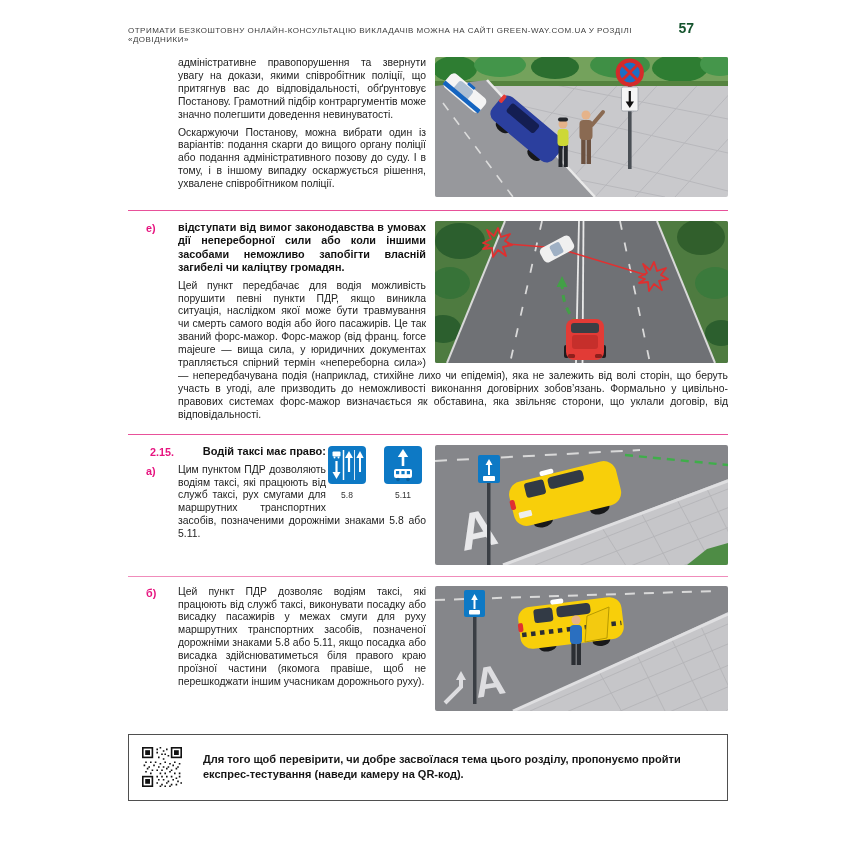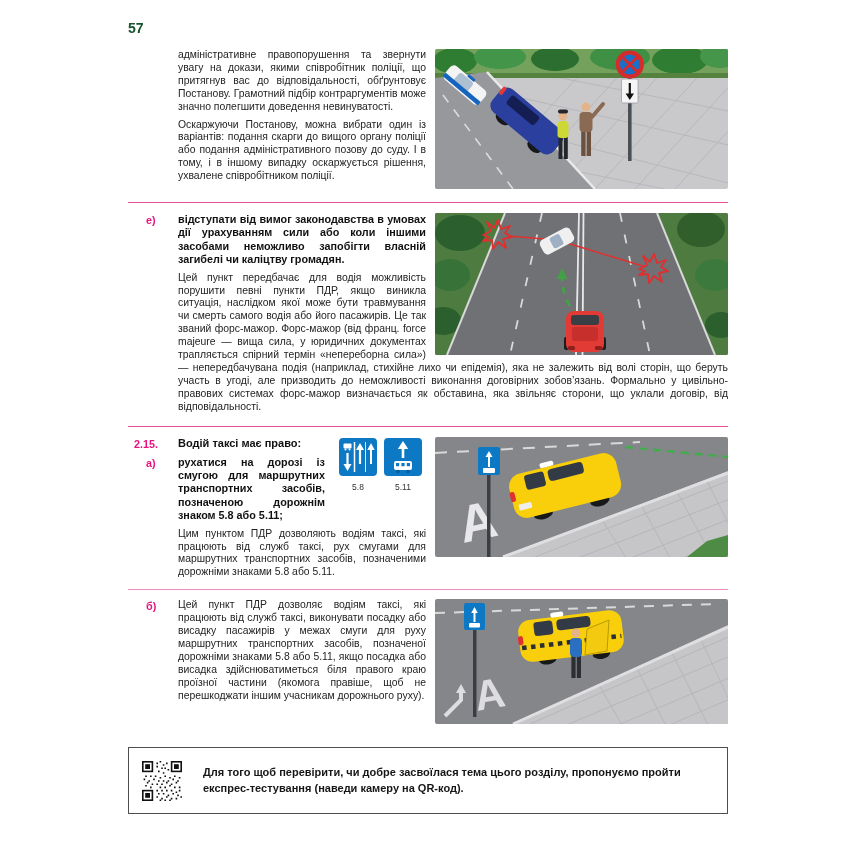--- a/index.html
+++ b/index.html
@@ -15,40 +15,41 @@
   .section::after{content:"";display:block;clear:both;}
   .intro{margin-top:13px;}
 
   .scene{float:right;margin:0 0 6px 9px;border-radius:2px;overflow:hidden;line-height:0;}
   .scene svg{display:block;}
 
   p.body{margin:0 0 5px;font-size:10.4px;line-height:12.9px;text-align:justify;color:#232323;}
   p.lead{margin:0 0 5px;font-size:10.8px;line-height:13.4px;text-align:justify;font-weight:bold;color:#111;}
   .item{position:relative;}
   .hang{position:absolute;left:-32px;top:1px;font-size:10.8px;font-weight:bold;color:#e6137f;}
-  .heading{position:relative;margin:0 0 7px;font-size:11px;font-weight:bold;color:#111;}
+  .heading{position:relative;margin:0 0 7px;font-size:11px;font-weight:bold;color:#111;text-align:right;}
   .heading .hang{left:-44px;width:40px;}
 
   hr.divider{border:none;border-top:1.6px solid #e8519a;margin:7px 0 10px;}
   hr.divider.thin{border-top:1.2px solid #f08cbb;margin:5px 0 9px;}
 
-  .signs{float:right;margin:1px 4px 8px 14px;display:flex;gap:7px;}
+  .signs{float:right;margin:1px 4px 8px 2px;display:flex;gap:18px;}
   .sign{width:38px;text-align:center;}
   .sign-label{font-size:8.5px;color:#333;margin-top:2px;}
 
   .qrbox{border:1.6px solid #4f4f4f;margin-top:17px;padding:9px 13px;display:flex;align-items:center;gap:13px;}
   .qr-text{margin:8px;font-size:11px;line-height:15.5px;font-weight:bold;color:#161616;flex:1;}
 </style>
 </head>
 <body>
 
 <div class="page">
   <div class="content">
 
     <div class="pageheader">
+      <span class="ph-text">ОТРИМАТИ БЕЗКОШТОВНУ ОНЛАЙН-КОНСУЛЬТАЦІЮ ВИКЛАДАЧІВ МОЖНА НА САЙТІ GREEN-WAY.COM.UA У РОЗДІЛІ «ДОВІДНИКИ»</span>
       <span class="ph-num">57</span>
     </div>
 
     <div class="section intro">
       <div class="scene">
         <svg width="293" height="140" viewBox="0 0 293 140">
           <rect width="293" height="140" fill="#c9c9cc"></rect>
           <g stroke="#b8b8bc" stroke-width="1">
             <line x1="40" y1="140" x2="150" y2="20"></line>
               <line x1="80" y1="140" x2="190" y2="20"></line>
@@ -153,21 +154,21 @@
             <rect x="-19" y="-20" width="38" height="41" rx="8" fill="#e23b36"></rect>
             <rect x="-14" y="-16" width="28" height="10" rx="3" fill="#3a3f45"></rect>
             <rect x="-13" y="-4" width="26" height="14" rx="3" fill="#c62f2b"></rect>
             <rect x="-17" y="15" width="7" height="4" rx="1.5" fill="#8e1f1c"></rect>
             <rect x="10" y="15" width="7" height="4" rx="1.5" fill="#8e1f1c"></rect>
           </g>
         </svg>
       </div>
       <div class="item">
         <span class="hang">е)</span>
-        <p class="lead">відступати від вимог законодавства в умовах дії урахуванням сили або коли іншими засобами неможливо запобігти власній загибелі чи каліцтву громадян.</p>
+        <p class="lead">відступати від вимог законодавства в умовах дії непереборної сили або коли іншими засобами неможливо запобігти власній загибелі чи каліцтву громадян.</p>
         <p class="body">Цей пункт передбачає для водія можливість порушити певні пункти ПДР, якщо виникла ситуація, наслідком якої може бути травмування чи смерть самого водія або його пасажирів. Це так званий форс-мажор. Форс-мажор (від франц. force majeure — вища сила, у юридичних документах трапляється спірний термін «непереборна сила») — непередбачувана подія (наприклад, стихійне лихо чи епідемія), яка не залежить від волі сторін, що беруть участь в угоді, але призводить до неможливості виконання договірних зобов’язань. Формально у цивільно-правових системах форс-мажор визначається як обставина, яка звільняє сторони, що уклали договір, від відповідальності.</p>
       </div>
     </div>
 
     <hr class="divider">
 
     <div class="section">
       <div class="scene">
         <svg width="293" height="120" viewBox="0 0 293 120">
           <rect width="293" height="120" fill="#85868a"></rect>
@@ -240,21 +241,20 @@
             <circle cx="24" cy="33.5" r="1.8" fill="#0a5e99"></circle>
           </svg>
           <div class="sign-label">5.11</div>
         </div>
       </div>
       <p class="heading">
         <span class="hang">2.15.</span><span>Водій таксі має право:</span>
       </p>
       <div class="item">
         <span class="hang">а)</span>
-        <p class="lead">рухатися на дорозі із смугою для маршрутних транспортних засобів, позначеною дорожнім знаком 5.8 або 5.11;</p>
         <p class="body">Цим пунктом ПДР дозволяють водіям таксі, які працюють від служб таксі, рух смугами для маршрутних транспортних засобів, позначеними дорожніми знаками 5.8 або 5.11.</p>
       </div>
     </div>
 
     <hr class="divider thin">
 
     <div class="section">
       <div class="scene">
         <svg width="293" height="125" viewBox="0 0 293 125">
           <rect width="293" height="125" fill="#85868a"></rect>

